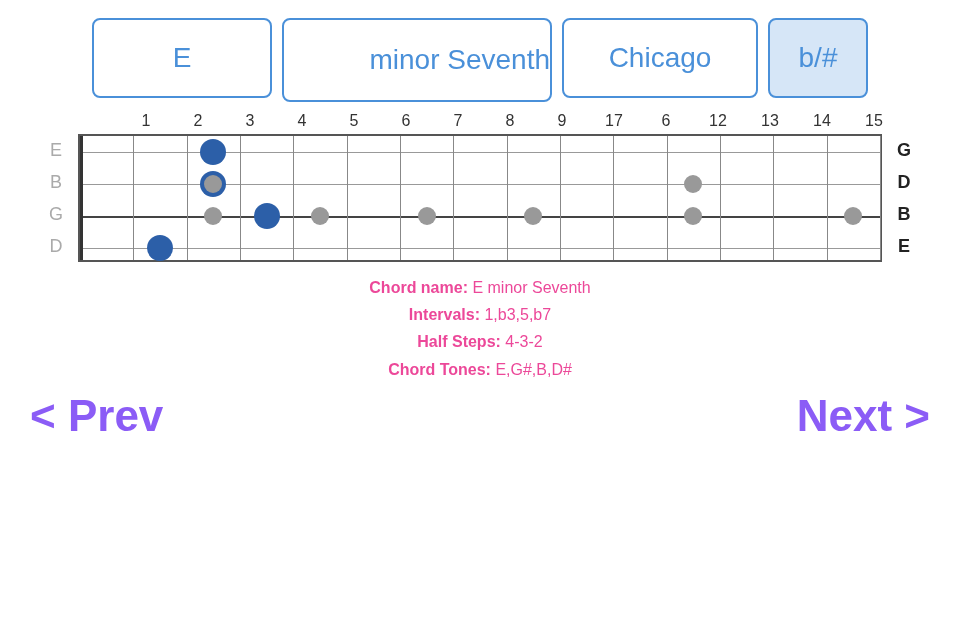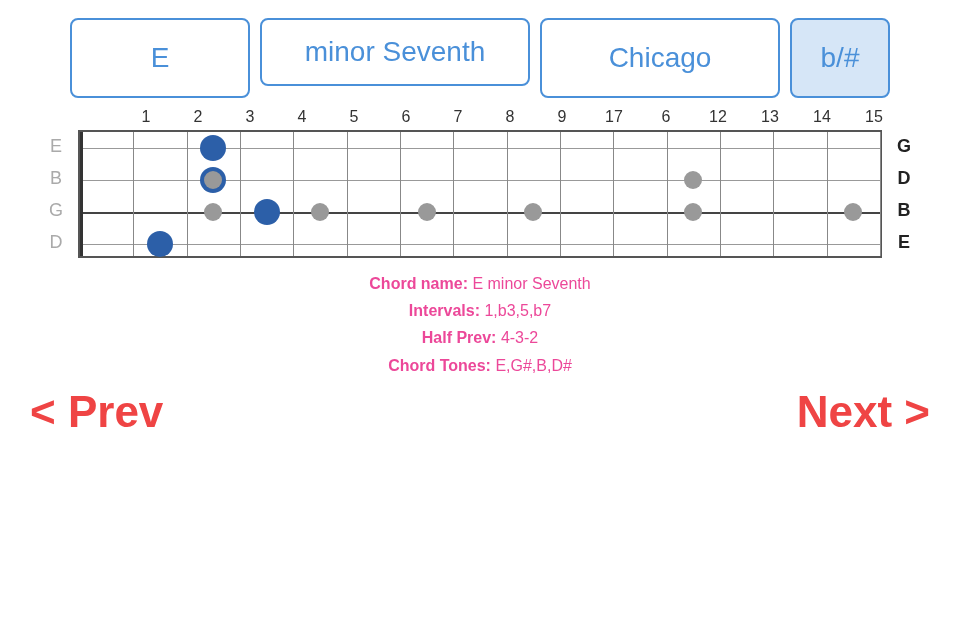--- a/index.html
+++ b/index.html
@@ -28,22 +28,22 @@
       font-weight: 400;
       cursor: pointer;
       display: flex;
       align-items: center;
       justify-content: center;
     }
     .selector-btn.active {
       background: #d6e6f7;
     }
     .btn-root { width: 180px; height: 80px; }
-    .btn-type { width: 270px; height: 68px; }
-    .btn-position { width: 240px; height: 80px; }
+    .btn-type { width: 270px; height: 84px; justify-content: flex-end; }
+    .btn-position { width: 196px; height: 80px; }
     .btn-accidental { width: 100px; height: 80px; }
 
     
     .fretboard-section {
       display: flex;
       flex-direction: column;
       align-items: center;
       padding: 0 40px;
     }
 
@@ -122,21 +122,21 @@
     .nav-row {
       display: flex;
       justify-content: space-between;
       align-items: center;
       padding: 0 30px;
       margin-top: 8px;
       width: 100%;
     }
     .nav-btn {
       font-size: 44px;
-      color: #ef4444;
+      color: #8b5cf6;
       font-weight: bold;
       cursor: pointer;
       background: none;
       border: none;
     }
   </style>
 </head>
 <body>
 
 <div class="top-selectors">
@@ -231,21 +231,21 @@
 <div class="info-section">
   <div class="info-line">
     <strong>Chord name:</strong>
     <span>E minor Seventh</span>
   </div>
   <div class="info-line">
     <strong>Intervals:</strong>
     <span>1,b3,5,b7</span>
   </div>
   <div class="info-line">
-    <strong>Half Prev:</strong>
+    <strong>Half Steps:</strong>
     <span>4-3-2</span>
   </div>
   <div class="info-line">
     <strong>Chord Tones:</strong>
     <span>E,G#,B,D#</span>
   </div>
 </div>
 
 <div class="nav-row">
   <button class="nav-btn">&lt; Prev</button>

